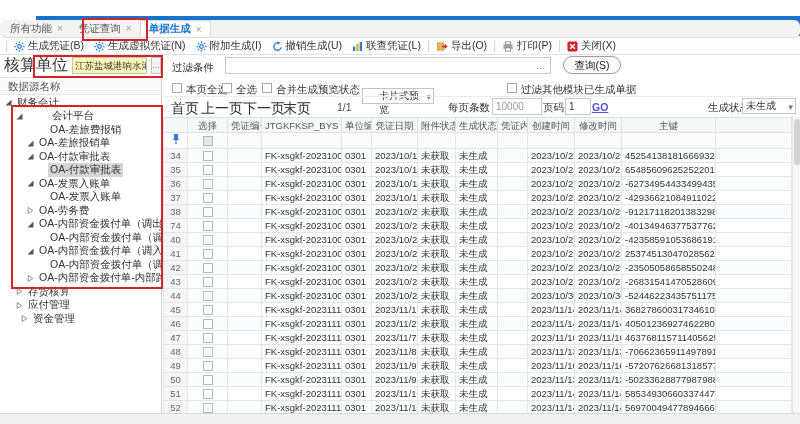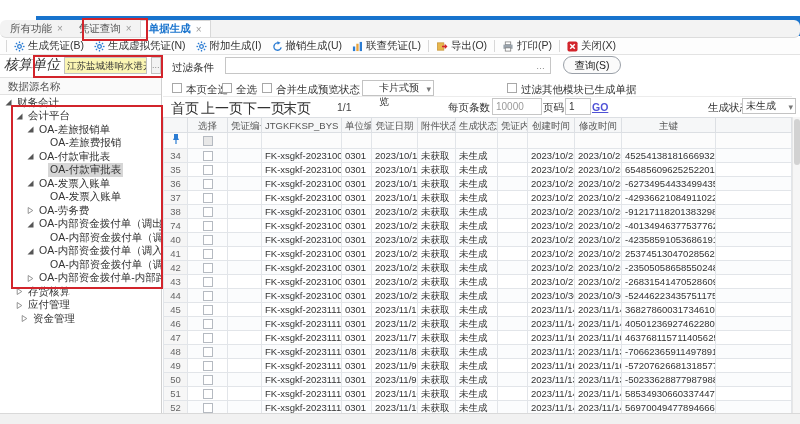--- a/index.html
+++ b/index.html
@@ -27,21 +27,21 @@
   .toolbar{position:absolute;left:0;top:38px;width:800px;height:17px;background:#fdfdfd;
            border-bottom:1px solid #e3e3e3;display:flex;align-items:center;padding-left:4px;box-sizing:border-box;}
   .tbtn{display:flex;align-items:center;gap:3px;padding:0 5px;height:15px;font-size:10.5px;color:#333;cursor:default;}
   .tico{display:inline-flex;align-items:center;}
   .tsep{width:1px;height:12px;background:#d8d8d8;margin:0 2px;}
 
   
   .sidebar{position:absolute;left:0;top:55px;width:162px;height:358px;background:#fff;
            border-right:1px solid #cfcfcf;box-sizing:border-box;overflow:hidden;}
   .org-row{display:flex;align-items:center;height:20px;padding-left:4px;gap:4px;}
-  .org-label{font-size:14px;color:#333;white-space:nowrap;font-style:italic;}
+  .org-label{font-size:16px;color:#333;white-space:nowrap;}
   .org-input{width:108px;height:15px;line-height:15px;background:#fbf6b4;border:1px solid #c2c2c2;
              font-size:9.5px;white-space:nowrap;overflow:hidden;padding:0 2px;box-sizing:content-box;}
   .org-browse{width:14px;height:17px;line-height:15px;border:1px solid #c2c2c2;background:#f3f3f3;
               font-size:8px;text-align:center;color:#555;box-sizing:border-box;}
   .tree-header{height:16px;line-height:16px;margin-top:2px;border-top:1px solid #e2e2e2;border-bottom:1px solid #e2e2e2;
                background:#fafafa;font-size:10.5px;color:#555;padding-left:8px;}
   .tree{padding-top:1px;}
   .tree-item{height:13.5px;display:flex;align-items:center;white-space:nowrap;font-size:10.5px;cursor:default;}
   .tw{width:9px;min-width:9px;display:inline-flex;justify-content:center;margin-right:2px;}
   .tree-label{padding:0 2px;overflow:hidden;}
@@ -300,39 +300,39 @@
     <div class="tree-header">数据源名称</div>
     <div id="tree" class="tree">
         <div class="tree-item" style="padding-left: 4px;">
           <span class="tw">
             <svg width="7" height="7" viewBox="0 0 7 7">
               <path d="M6.5 0.5 L6.5 6.5 L0.5 6.5 Z" fill="#555"></path>
             </svg>
           </span>
           <span class="tree-label">财务会计</span>
         </div>
-        <div class="tree-item" style="padding-left: 15px;">
+        <div class="tree-item" style="padding-left: 15px; gap: 24px;">
           <span class="tw">
             <svg width="7" height="7" viewBox="0 0 7 7">
               <path d="M6.5 0.5 L6.5 6.5 L0.5 6.5 Z" fill="#555"></path>
             </svg>
           </span>
           <span class="tree-label">会计平台</span>
-        </div>
-        <div class="tree-item" style="padding-left: 26px;">
-          <span class="tw">
-            <svg width="7" height="7" viewBox="0 0 7 7">
-              <path d="M6.5 0.5 L6.5 6.5 L0.5 6.5 Z" fill="#555"></path>
-            </svg>
-          </span>
-          <span class="tree-label">OA-差旅报销单</span>
         </div>
         <div class="tree-item" style="padding-left: 37px;">
           <span class="tw"></span>
           <span class="tree-label">OA-差旅费报销</span>
+        </div>
+        <div class="tree-item" style="padding-left: 26px;">
+          <span class="tw">
+            <svg width="7" height="7" viewBox="0 0 7 7">
+              <path d="M6.5 0.5 L6.5 6.5 L0.5 6.5 Z" fill="#555"></path>
+            </svg>
+          </span>
+          <span class="tree-label">OA-差旅报销单</span>
         </div>
         <div class="tree-item" style="padding-left: 26px;">
           <span class="tw">
             <svg width="7" height="7" viewBox="0 0 7 7">
               <path d="M6.5 0.5 L6.5 6.5 L0.5 6.5 Z" fill="#555"></path>
             </svg>
           </span>
           <span class="tree-label">OA-付款审批表</span>
         </div>
         <div class="tree-item selected" style="padding-left: 37px;">
@@ -424,21 +424,21 @@
   <span class="dots" style="left:536px;top:61px;">…</span>
   <div class="querybtn">查询(S)</div>
 
   <span class="cbx" style="left:172px;top:83px;"></span>
   <span class="lbl" style="left:186px;top:83px;">本页全选</span>
   <span class="cbx" style="left:222px;top:83px;"></span>
   <span class="lbl" style="left:236px;top:83px;">全选</span>
   <span class="cbx" style="left:262px;top:83px;"></span>
   <span class="lbl" style="left:276px;top:83px;">合并生成</span>
   <span class="lbl" style="left:318px;top:83px;">预览状态</span>
-  <div class="sel" style="left:362px;top:80px;width:72px;padding-left:16px;">
+  <div class="sel" style="left:362px;top:88px;width:72px;padding-left:16px;">
     <span>卡片式预览</span>
     <span class="arr">▾</span>
   </div>
   <span class="cbx" style="left:507px;top:83px;"></span>
   <span class="lbl" style="left:521px;top:83px;">过滤其他模块已生成单据</span>
 
   <div class="topline"></div>
 
   <div class="navlink" style="left:168px;top:100px;">
     <span class="tb-ic"></span>

